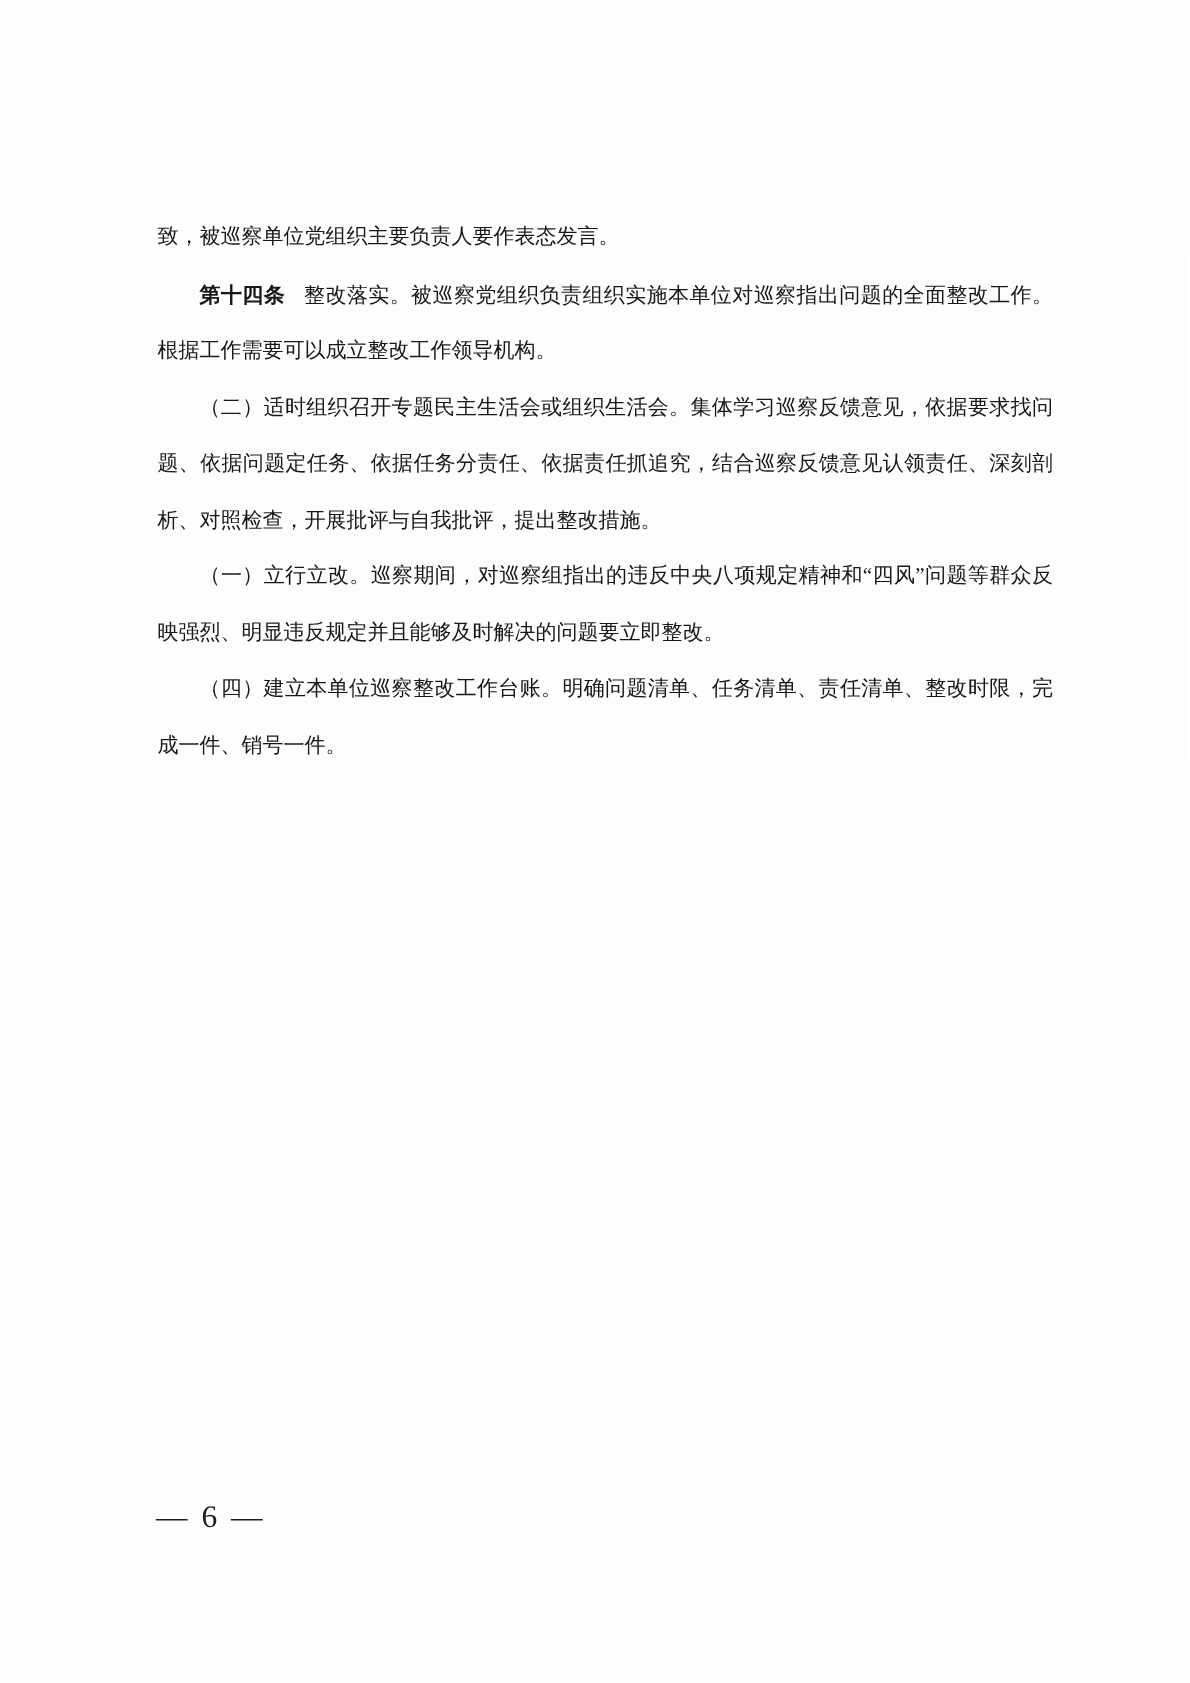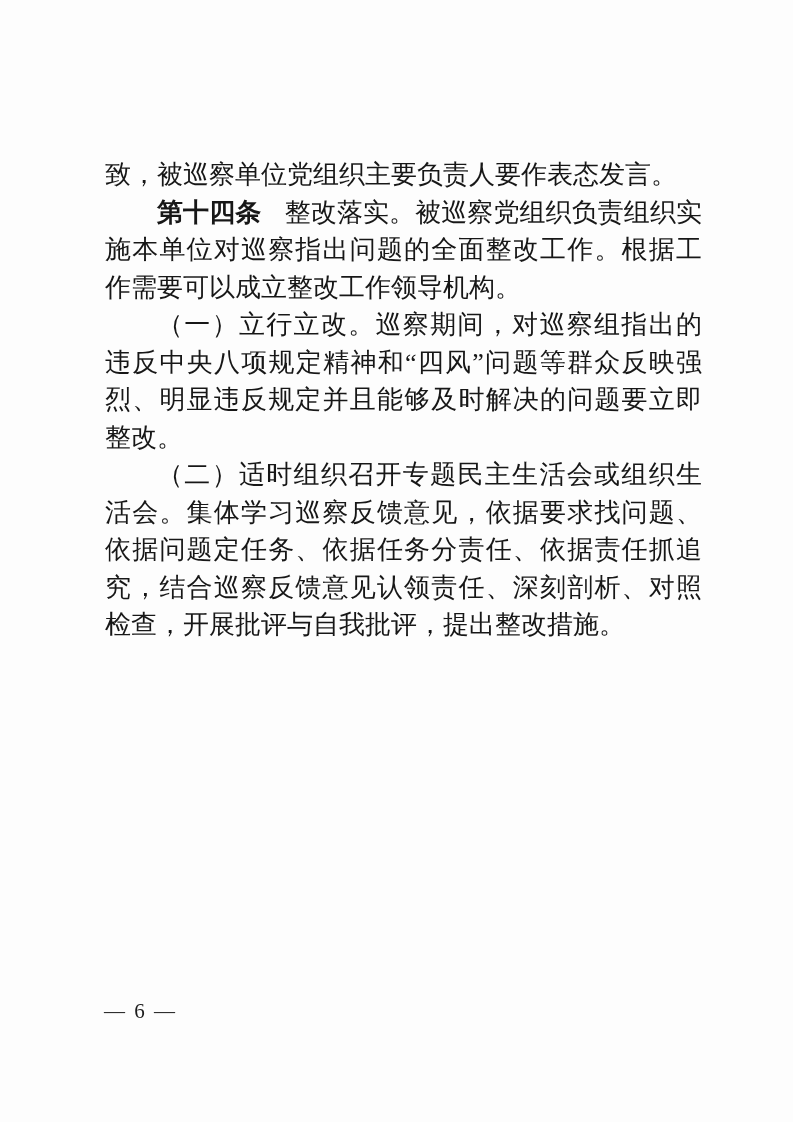--- a/index.html
+++ b/index.html
@@ -12,23 +12,23 @@
     width: 793px;
     height: 1122px;
     background: #fdfdfd;
     overflow: hidden;
     font-family: "Liberation Serif", "DejaVu Serif", serif;
     color: #171717;
   }
   .content {
     position: absolute;
     left: 105px;
-    top: 156px;
+    top: 140px;
     width: 597px;
-    font-size: 26px;
+    font-size: 14px;
     line-height: 37.5px;
     text-align: justify;
     text-justify: inter-character;
   }
   .content p {
     margin: 0;
     padding: 0;
     text-indent: 2em;
   }
   .content p.no-indent {
@@ -53,24 +53,25 @@
 </head>
 <body>
 
 <div class="page">
   <div class="content">
 
     <p class="no-indent">致，被巡察单位党组织主要负责人要作表态发言。</p>
 
     <p><span class="article-title">第十四条</span><span>整改落实。被巡察党组织负责组织实施本单位对巡察指出问题的全面整改工作。根据工作需要可以成立整改工作领导机构。</span></p>
 
+    <p>（二）适时组织召开专题民主生活会或组织生活会。集体学习巡察反馈意见，依据要求找问题、依据问题定任务、依据任务分责任、依据责任抓追究，结合巡察反馈意见认领责任、深刻剖析、对照检查，开展批评与自我批评，提出整改措施。</p>
+
     <p>（一）立行立改。巡察期间，对巡察组指出的违反中央八项规定精神和“四风”问题等群众反映强烈、明显违反规定并且能够及时解决的问题要立即整改。</p>
 
-    <p>（二）适时组织召开专题民主生活会或组织生活会。集体学习巡察反馈意见，依据要求找问题、依据问题定任务、依据任务分责任、依据责任抓追究，结合巡察反馈意见认领责任、深刻剖析、对照检查，开展批评与自我批评，提出整改措施。</p>
 
-
+    <p>（四）建立本单位巡察整改工作台账。明确问题清单、任务清单、责任清单、整改时限，完成一件、销号一件。</p>
 
 
 
   </div>
 
   <div class="page-number">— 6 —</div>
 </div>
 
 </body></html>

